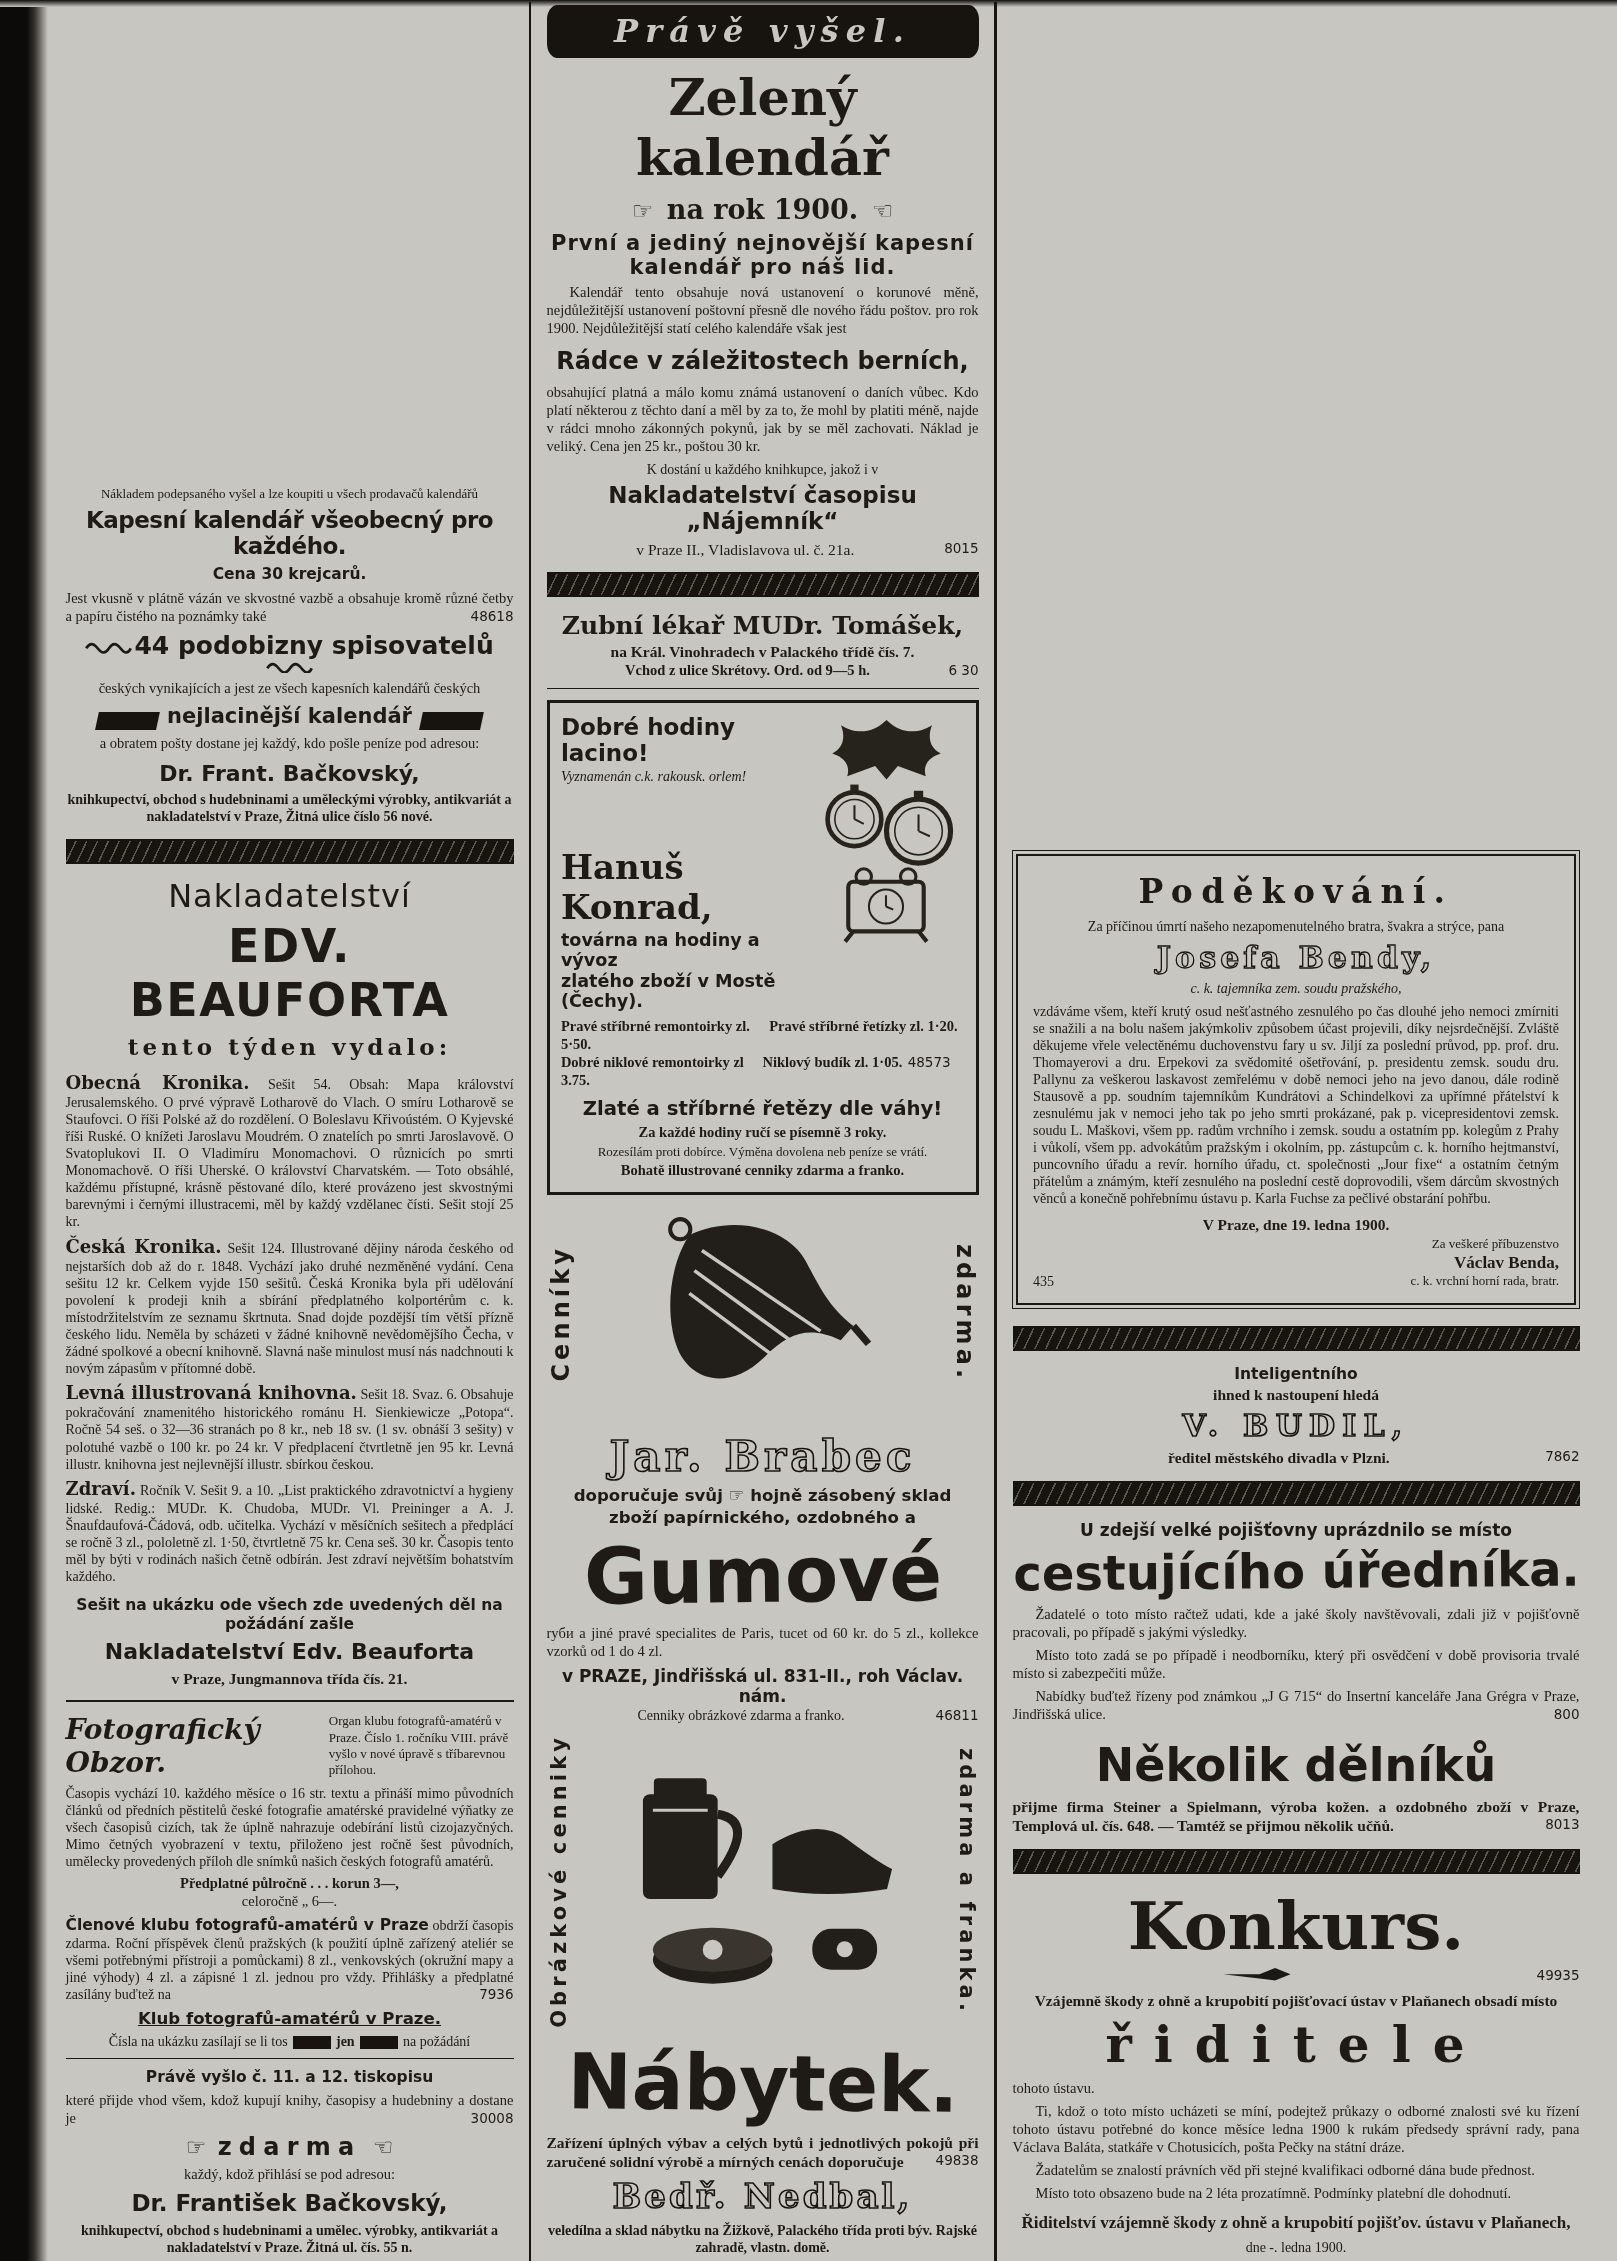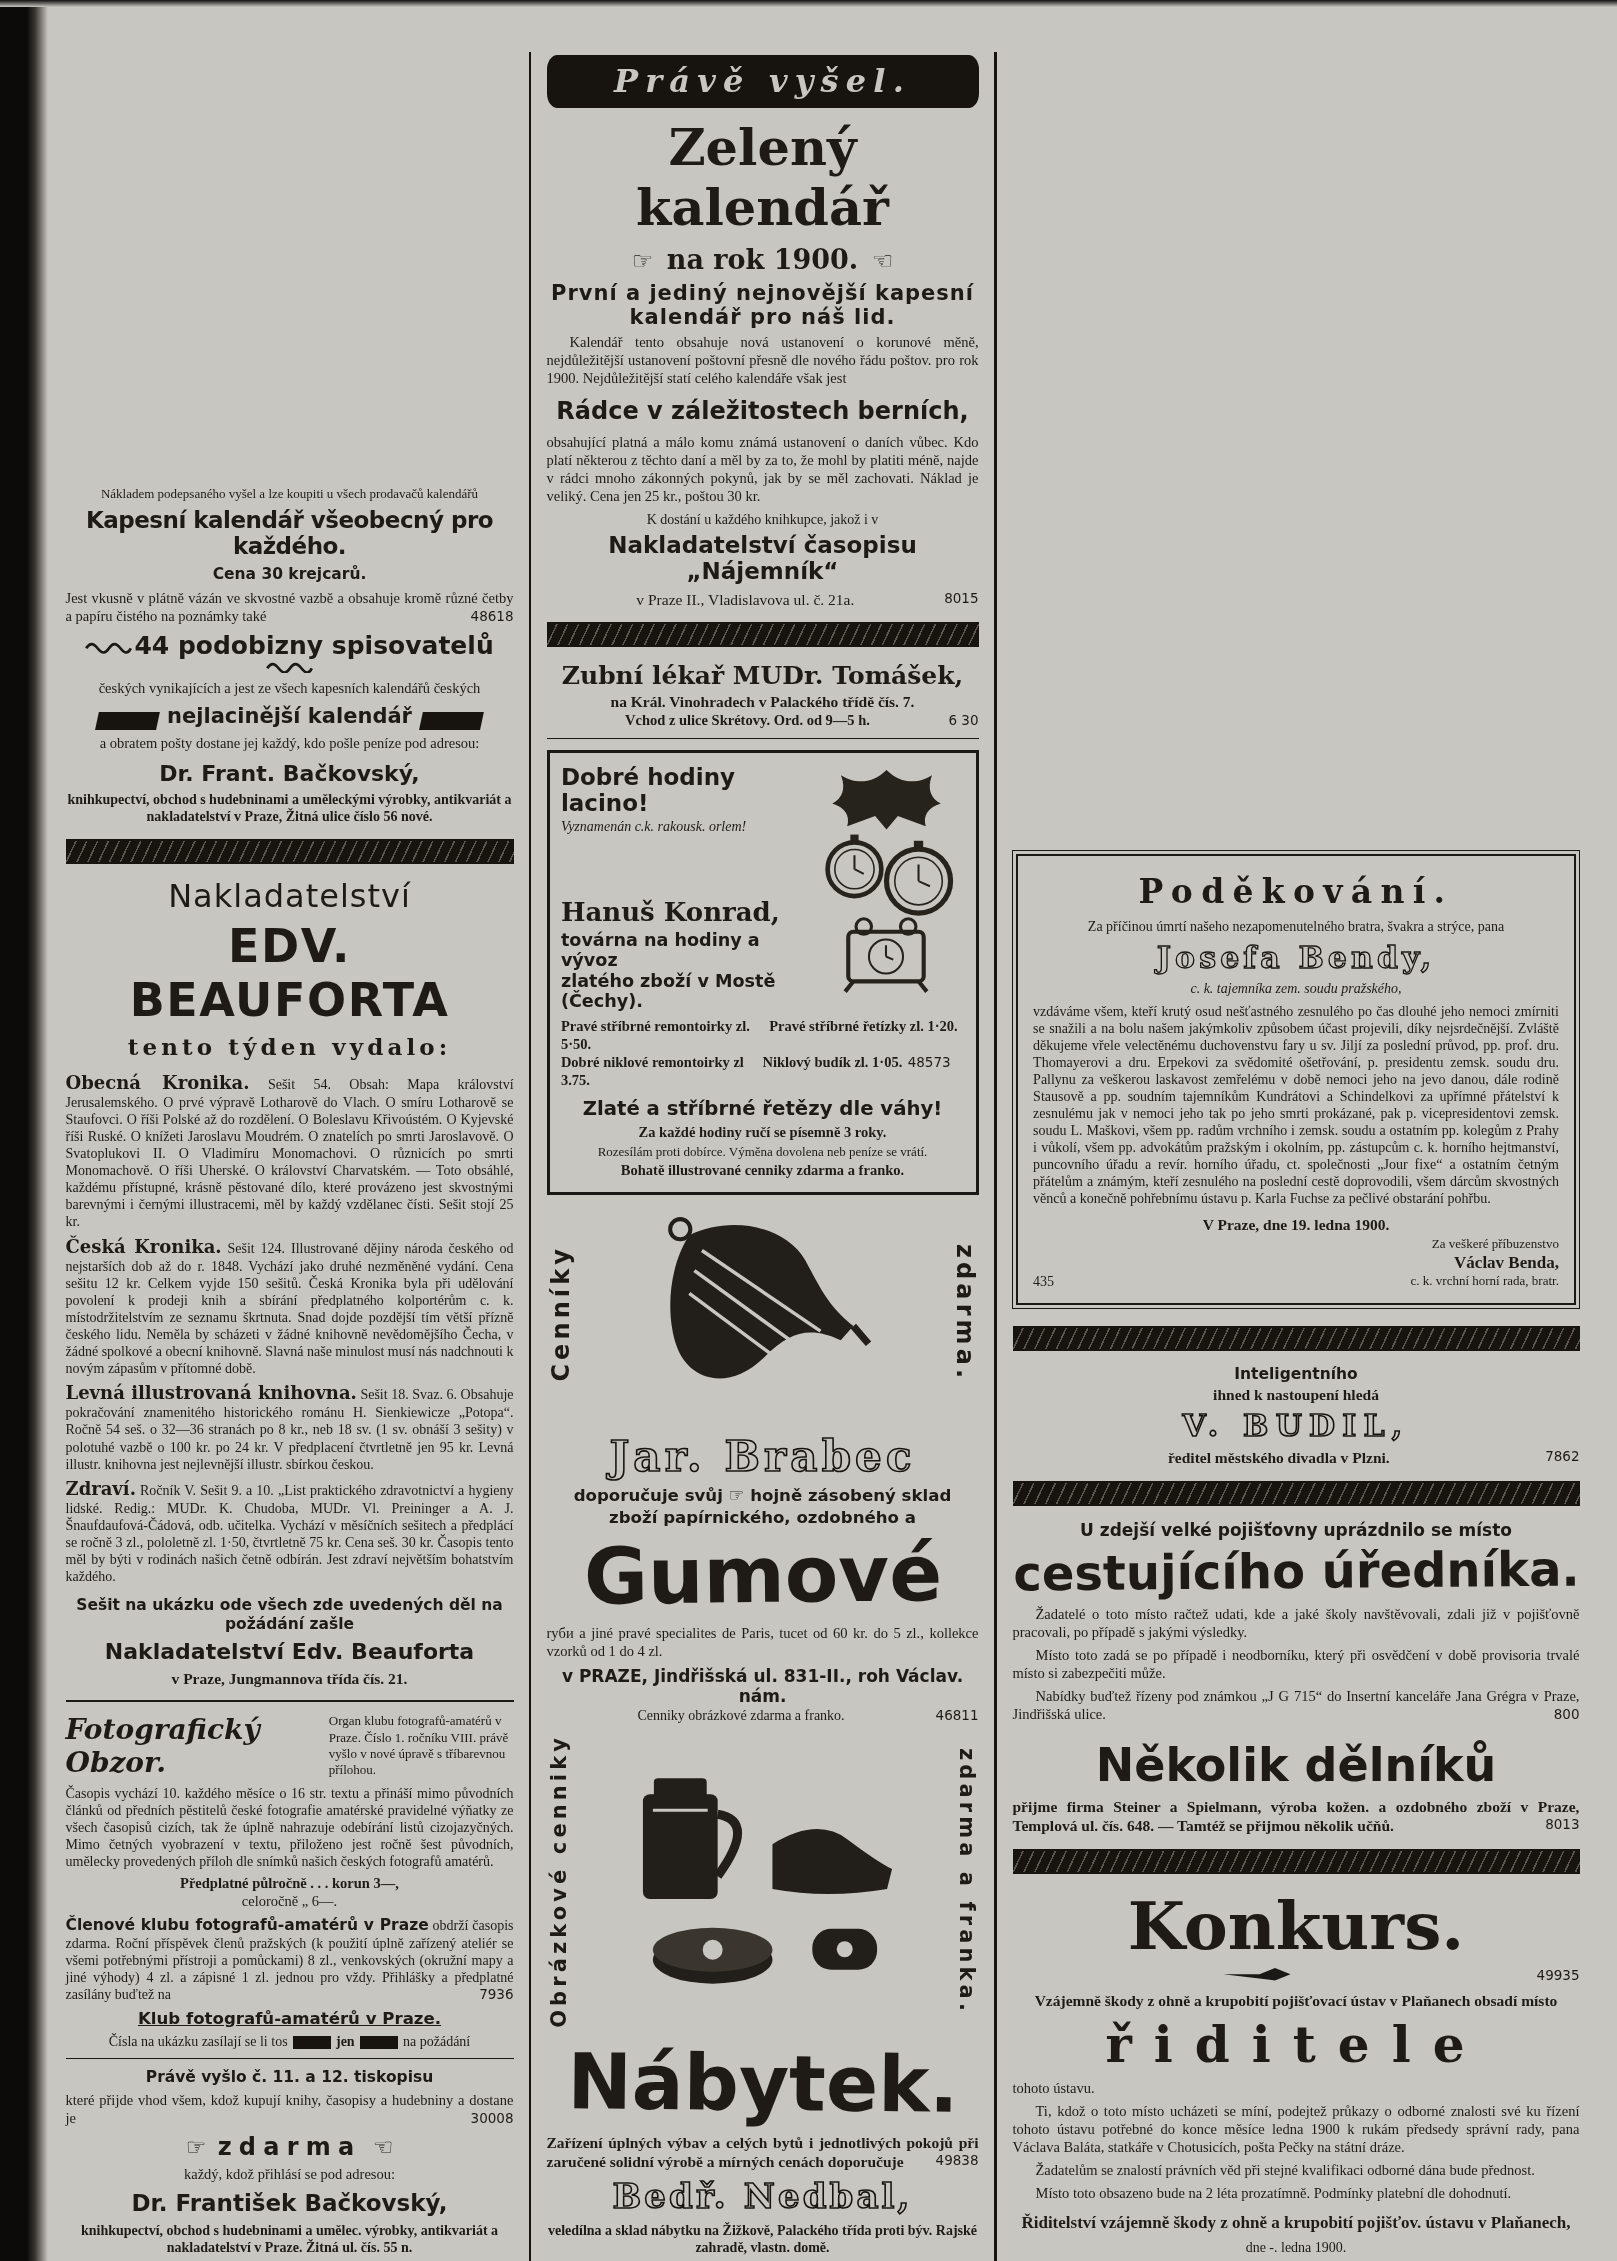--- a/index.html
+++ b/index.html
@@ -162,21 +162,21 @@
       <p class="t30 b c" style="margin:1px 0;">na Král. Vinohradech v Palackého třídě čís. 7.</p>
       <p class="t28 b c clearfix" style="margin:1px 0;"><span>Vchod z ulice Skrétovy. Ord. od 9—5 h.</span><span class="ref">6 30</span></p>
 
       <hr class="rule-thin">
 
       <div class="box">
         <div class="konrad-flex">
           <div style="flex:1;">
             <p class="sans b" style="font-size:23px;margin:2.1px 0;">Dobré hodiny lacino!</p>
             <p class="t27 it" style="margin:1px 0 9.3px;">Vyznamenán c.k. rakousk. orlem!</p>
-            <p class="serif b" style="font-size:26px;margin:62px 0 3.1px;">Hanuš Konrad,</p>
+            <p class="serif b" style="font-size:34px;margin:62px 0 3.1px;">Hanuš Konrad,</p>
             <p class="sans b" style="font-size:17.6px;margin:1px 0;">továrna na hodiny a vývoz</p>
             <p class="sans b" style="font-size:17.6px;margin:1px 0;">zlatého zboží v Mostě (Čechy).</p>
           </div>
           <svg width="155" height="233" viewBox="0 0 300 450">
             <path d="M150 15 C120 45 85 40 62 25 C72 52 64 70 45 80 C70 88 80 104 74 124 L128 104 L150 130 L172 104 L226 124 C220 104 230 88 255 80 C236 70 228 52 238 25 C215 40 180 45 150 15 Z" fill="#26221c"></path>
             <g fill="none" stroke="#26221c">
               <rect x="80" y="140" width="16" height="14" fill="#26221c" stroke="none"></rect>
               <circle cx="88" cy="207" r="52" stroke-width="9"></circle>
               <circle cx="88" cy="207" r="38" stroke-width="3"></circle>
               <path d="M88 207 L88 180 M88 207 L106 216" stroke-width="4"></path>

